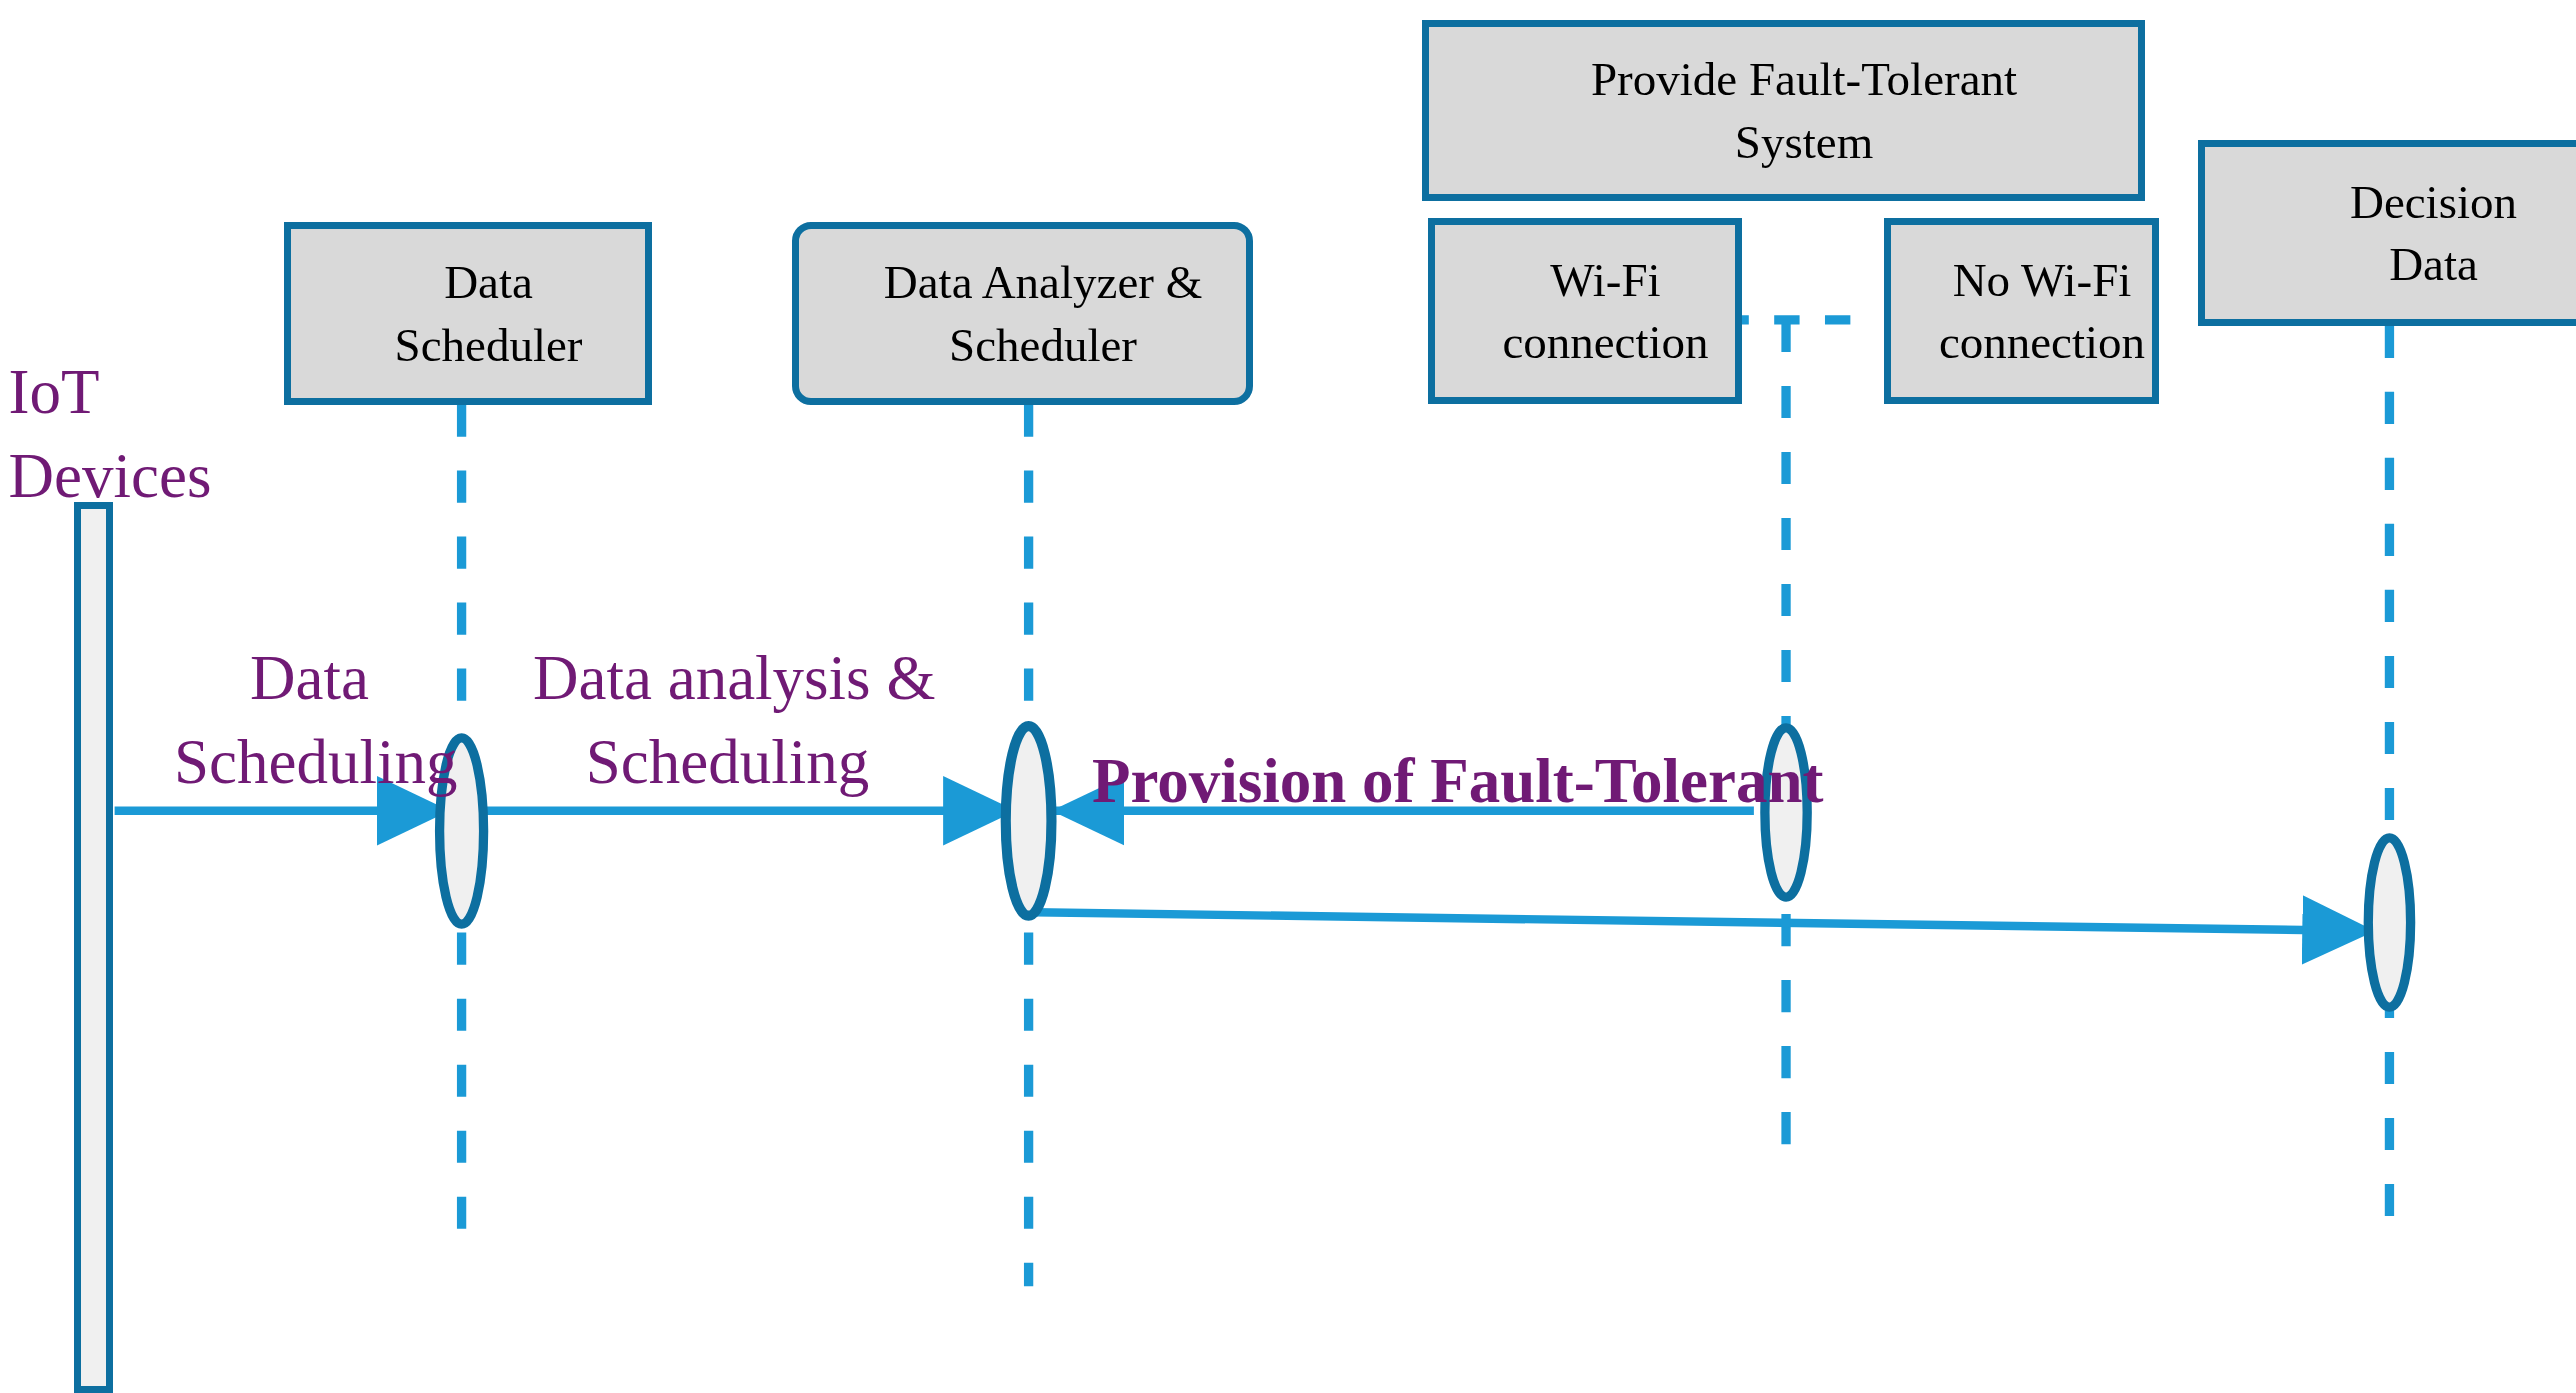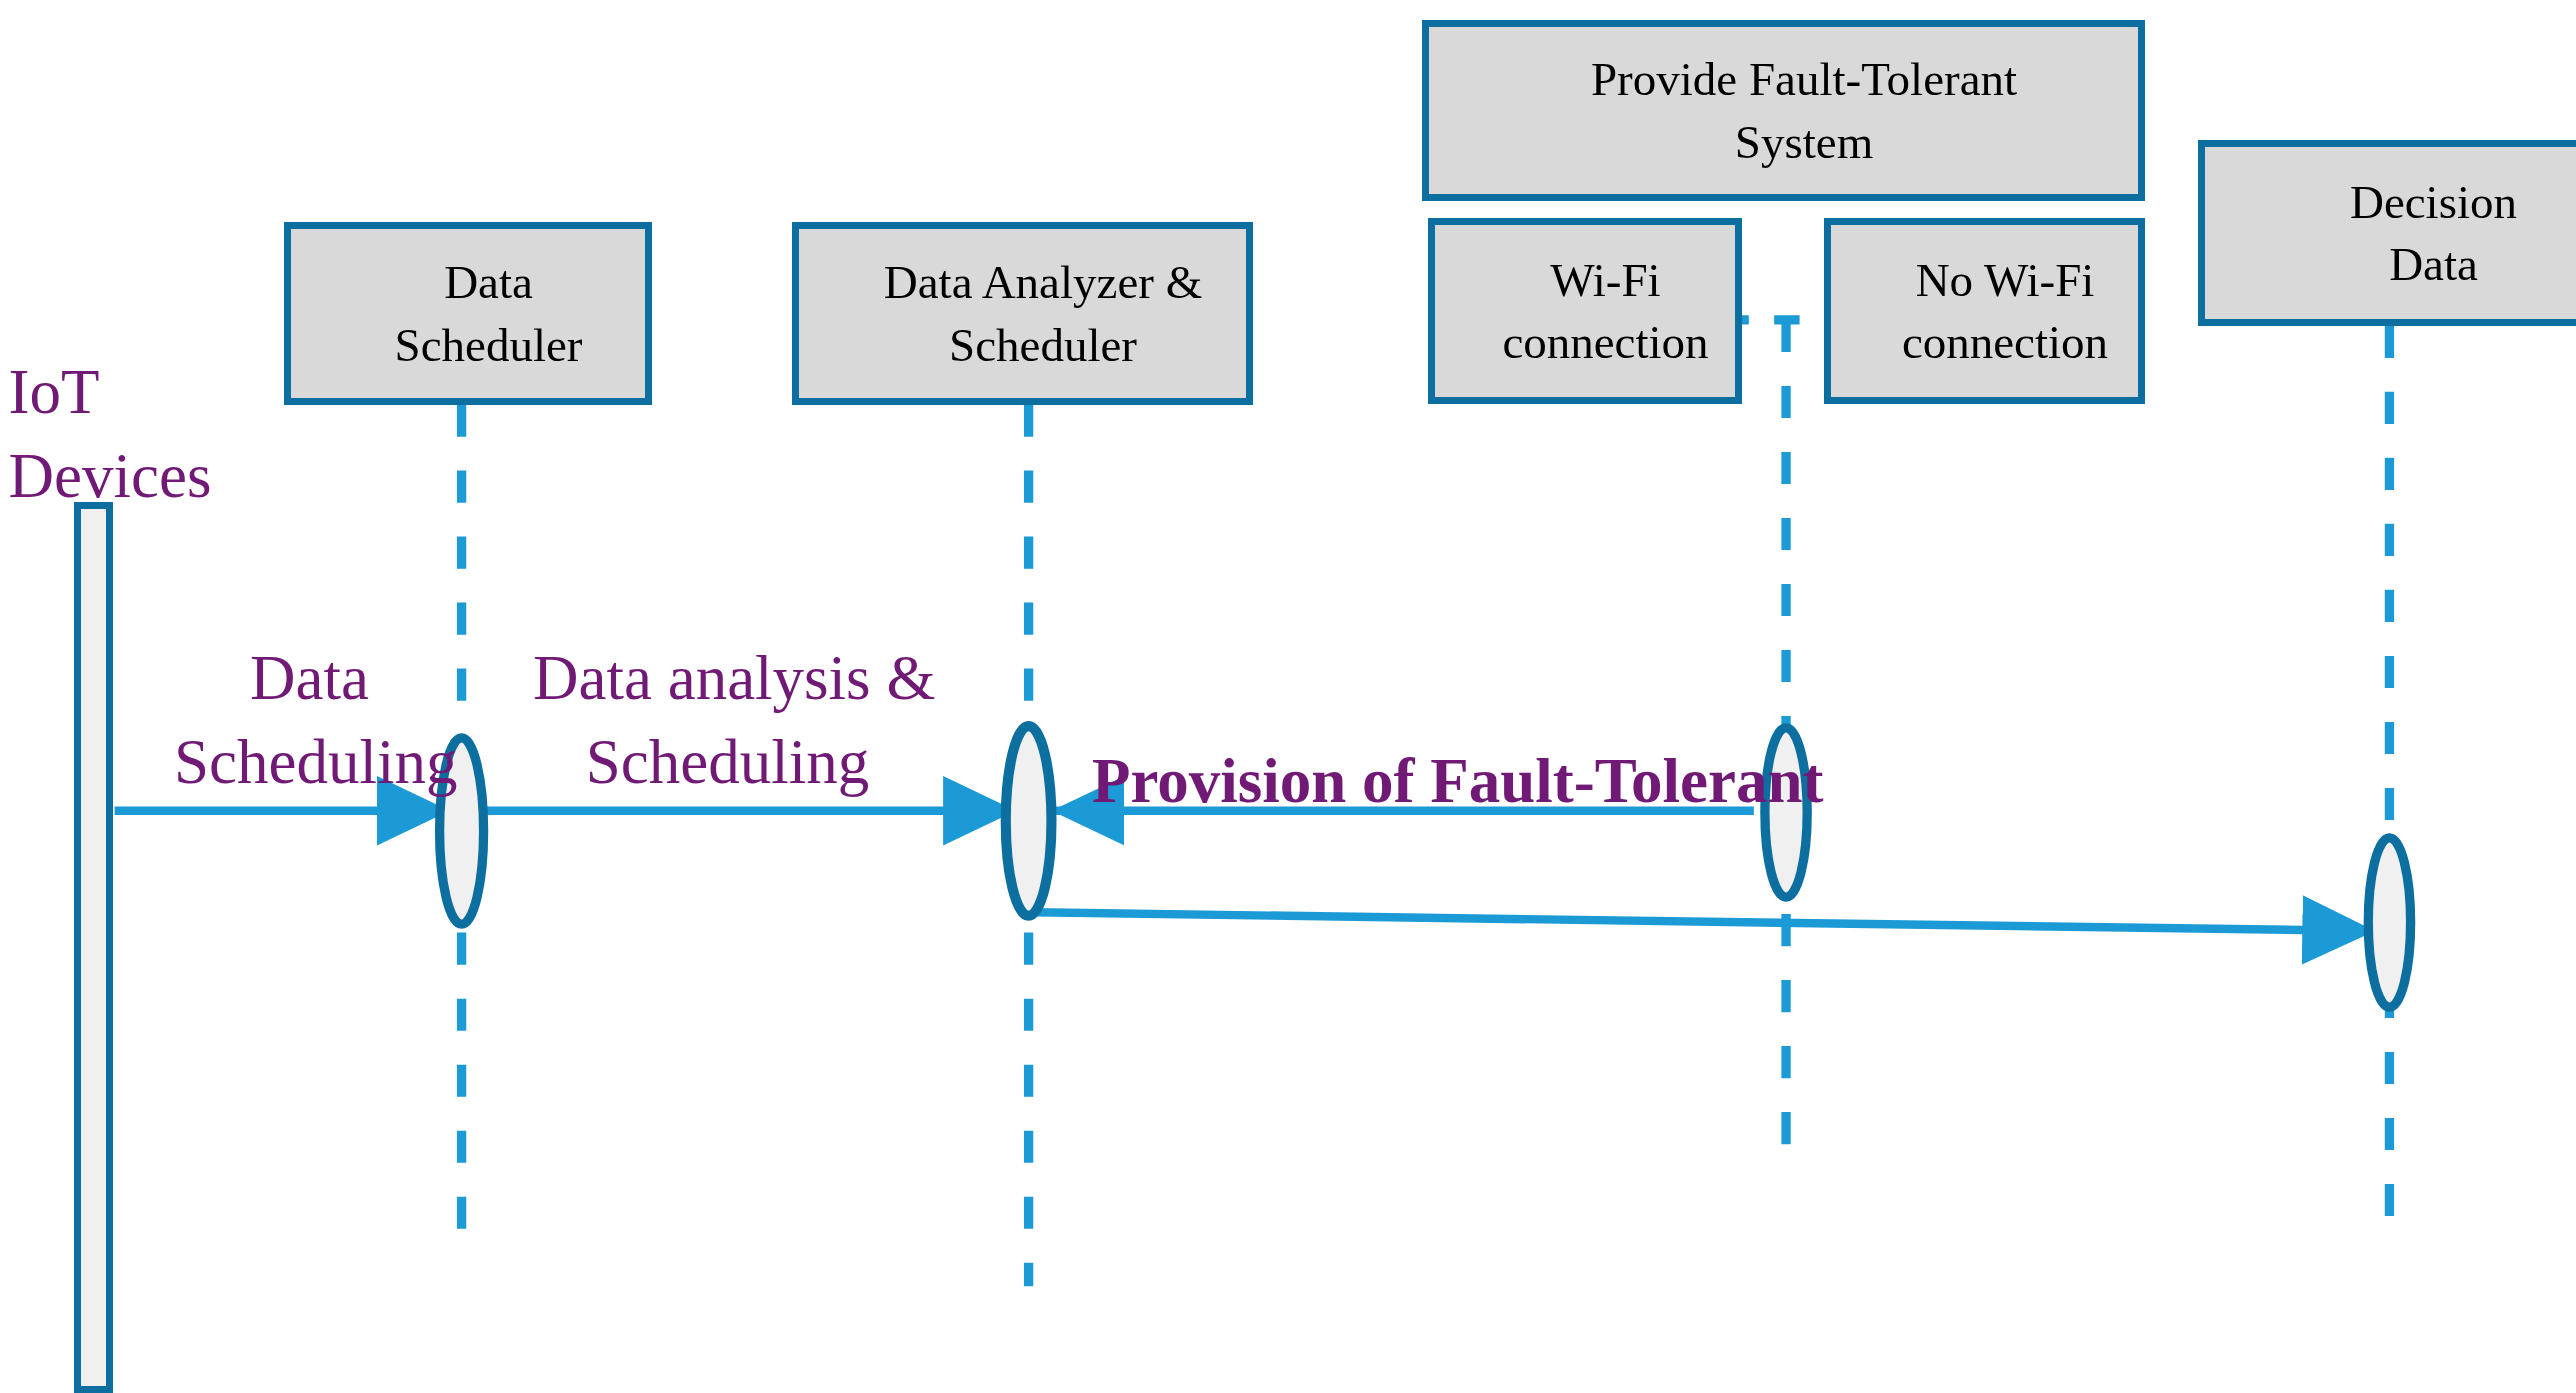--- a/index.html
+++ b/index.html
@@ -86,36 +86,36 @@
   <div class="free-label" style="left:8.5px; top:322px; width:212px; text-align:left;">
     <span class="ln">IoT</span>
     <span class="ln">Devices</span>
   </div>
 
   <div class="lifeline-box" style="left:284px; top:222px; width:368px; height:183px;">
     <span class="ln">Data</span>
     <span class="ln">Scheduler</span>
   </div>
 
-  <div class="lifeline-box" style="left:792px; top:222px; width:461px; height:183px;">
+  <div class="lifeline-box" style="left:792px; top:222px; width:461px; height:183px;border-radius:19px;">
     <span class="ln">Data Analyzer &amp;</span>
     <span class="ln">Scheduler</span>
   </div>
 
   <div class="lifeline-box" style="left:1422px; top:20.3px; width:723px; height:181px;">
     <span class="ln">Provide Fault-Tolerant</span>
     <span class="ln">System</span>
   </div>
 
   <div class="lifeline-box" style="left:1428px; top:218px; width:314px; height:186px;">
     <span class="ln">Wi-Fi</span>
     <span class="ln">connection</span>
   </div>
 
-  <div class="lifeline-box" style="left:1824px; top:218px; width:321px; height:186px;">
+  <div class="lifeline-box" style="left:1884px; top:218px; width:275px; height:186px;">
     <span class="ln">No Wi-Fi</span>
     <span class="ln">connection</span>
   </div>
 
   <div class="lifeline-box" style="left:2198px; top:140px; width:430px; height:186px;">
     <span class="ln">Decision</span>
     <span class="ln">Data</span>
   </div>
 
   <div class="free-label" style="left:174px; top:608px; width:271px;">

